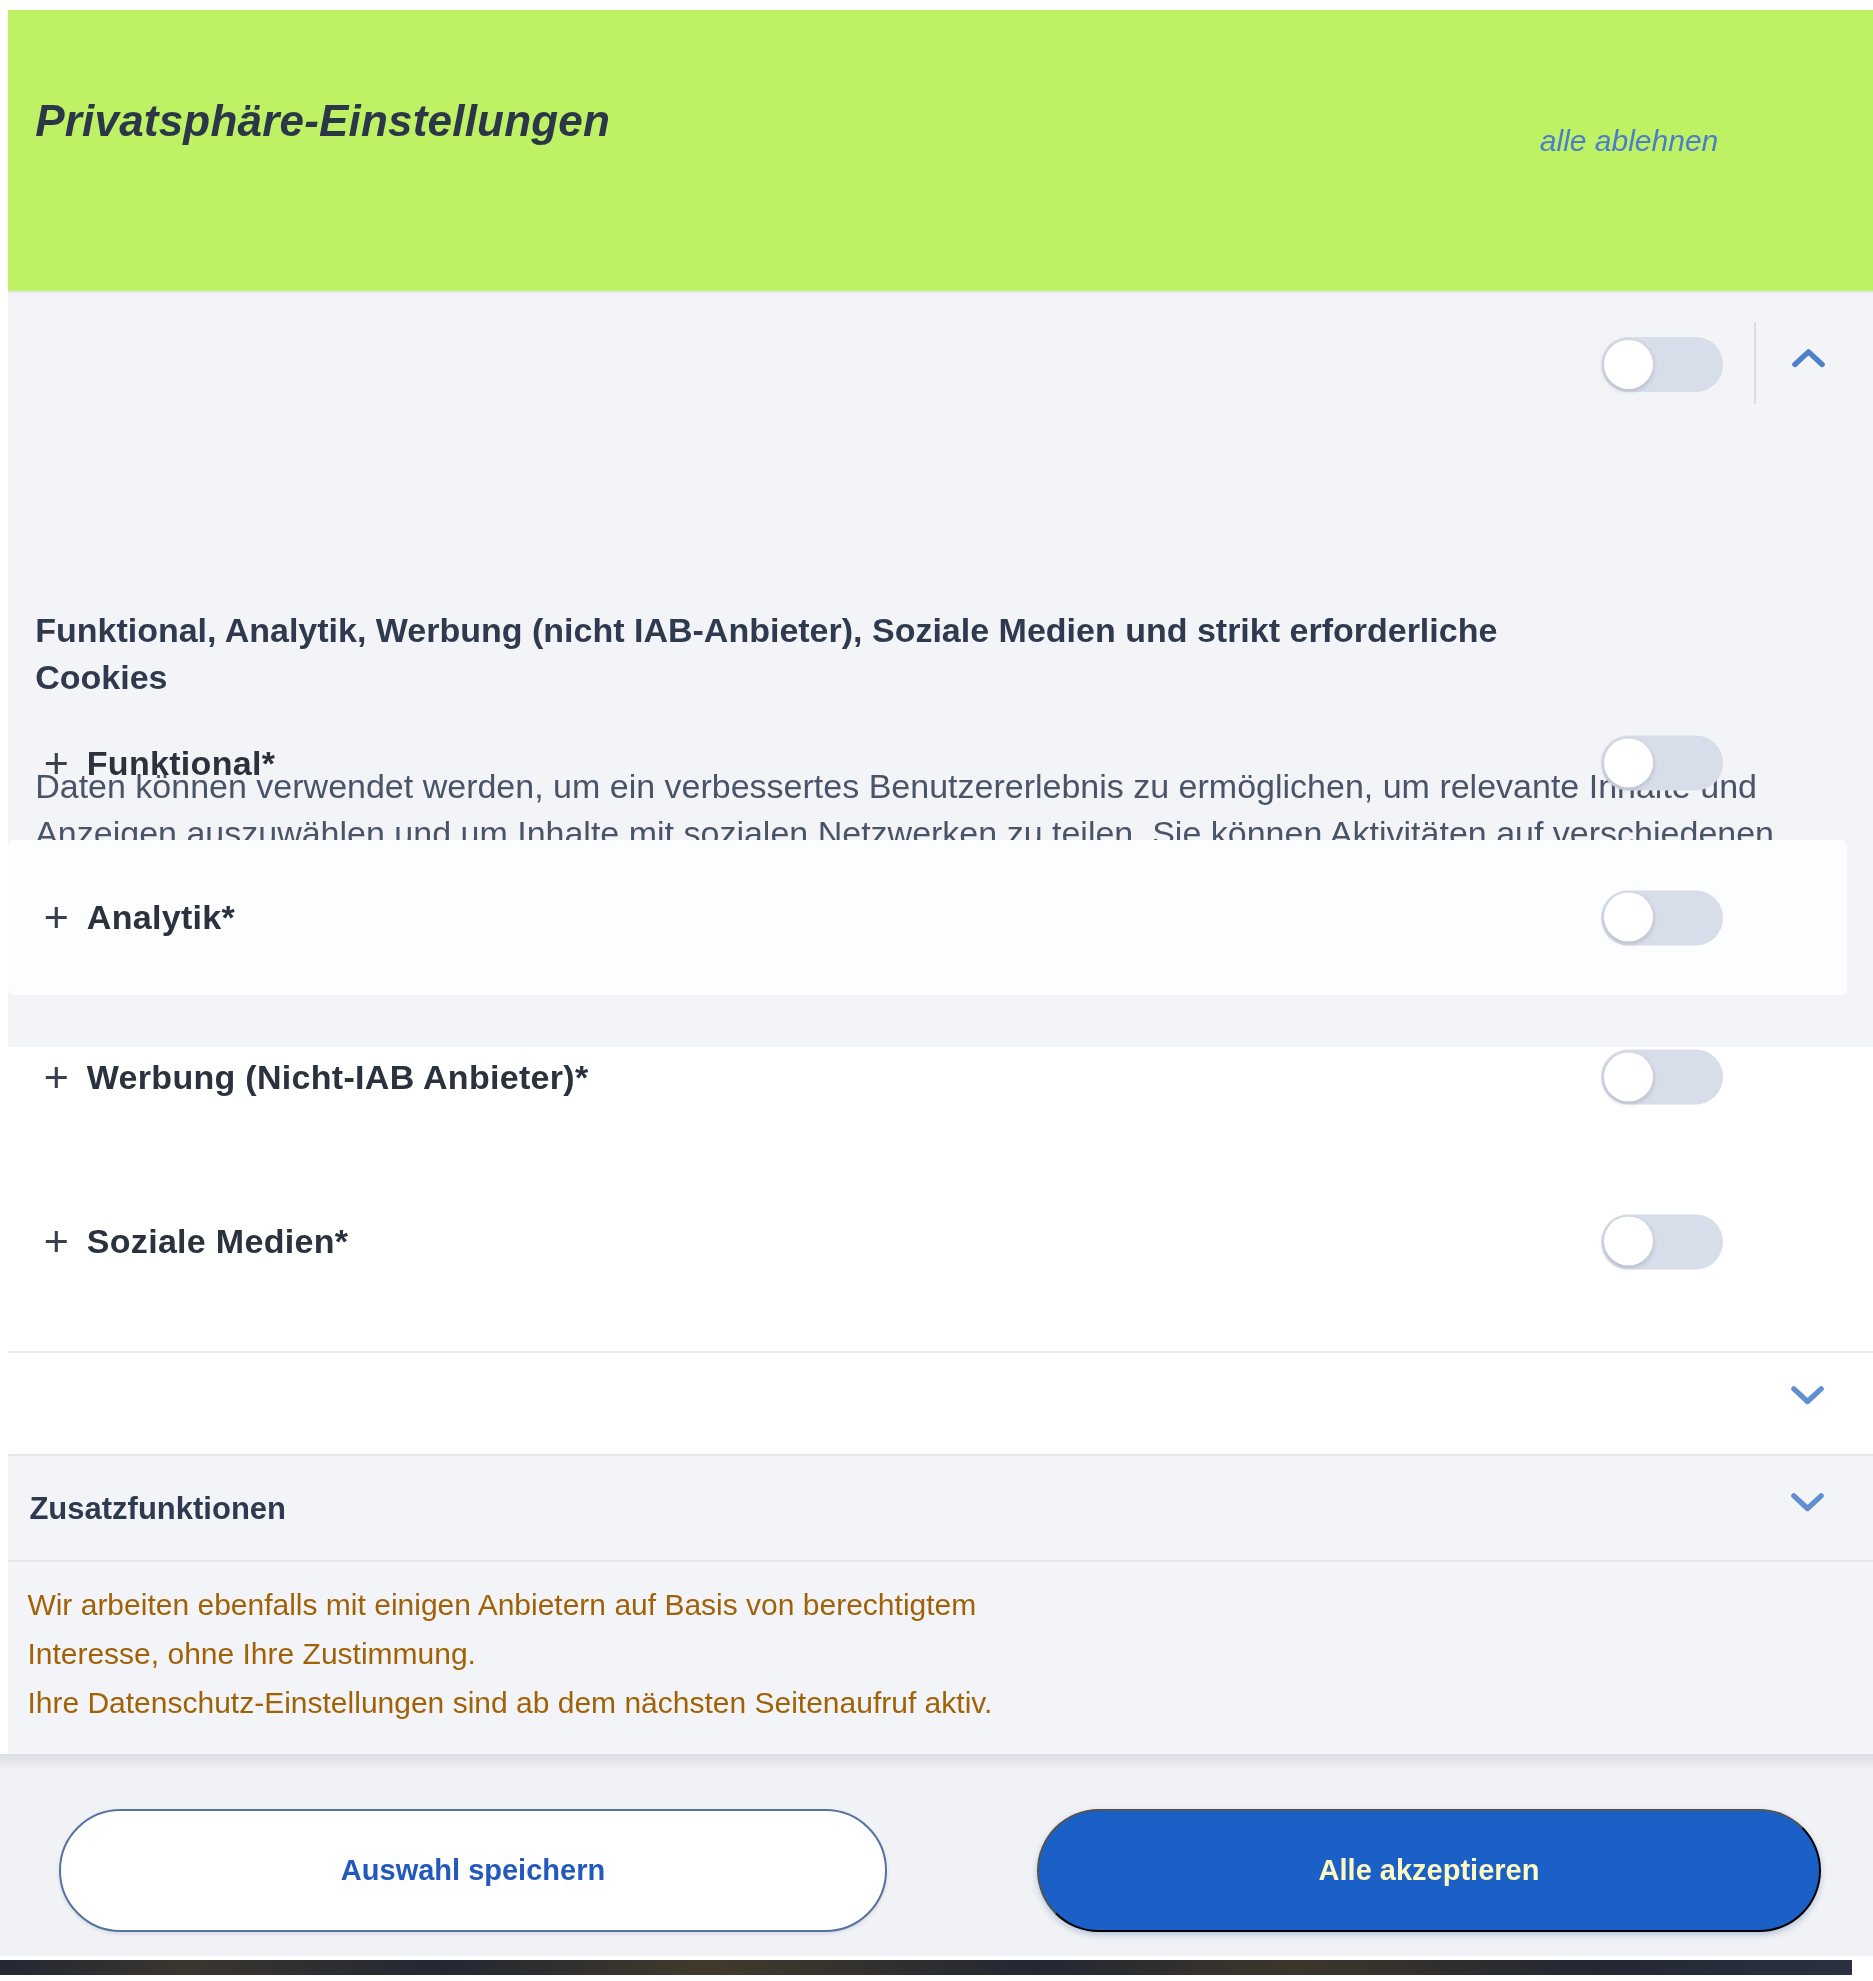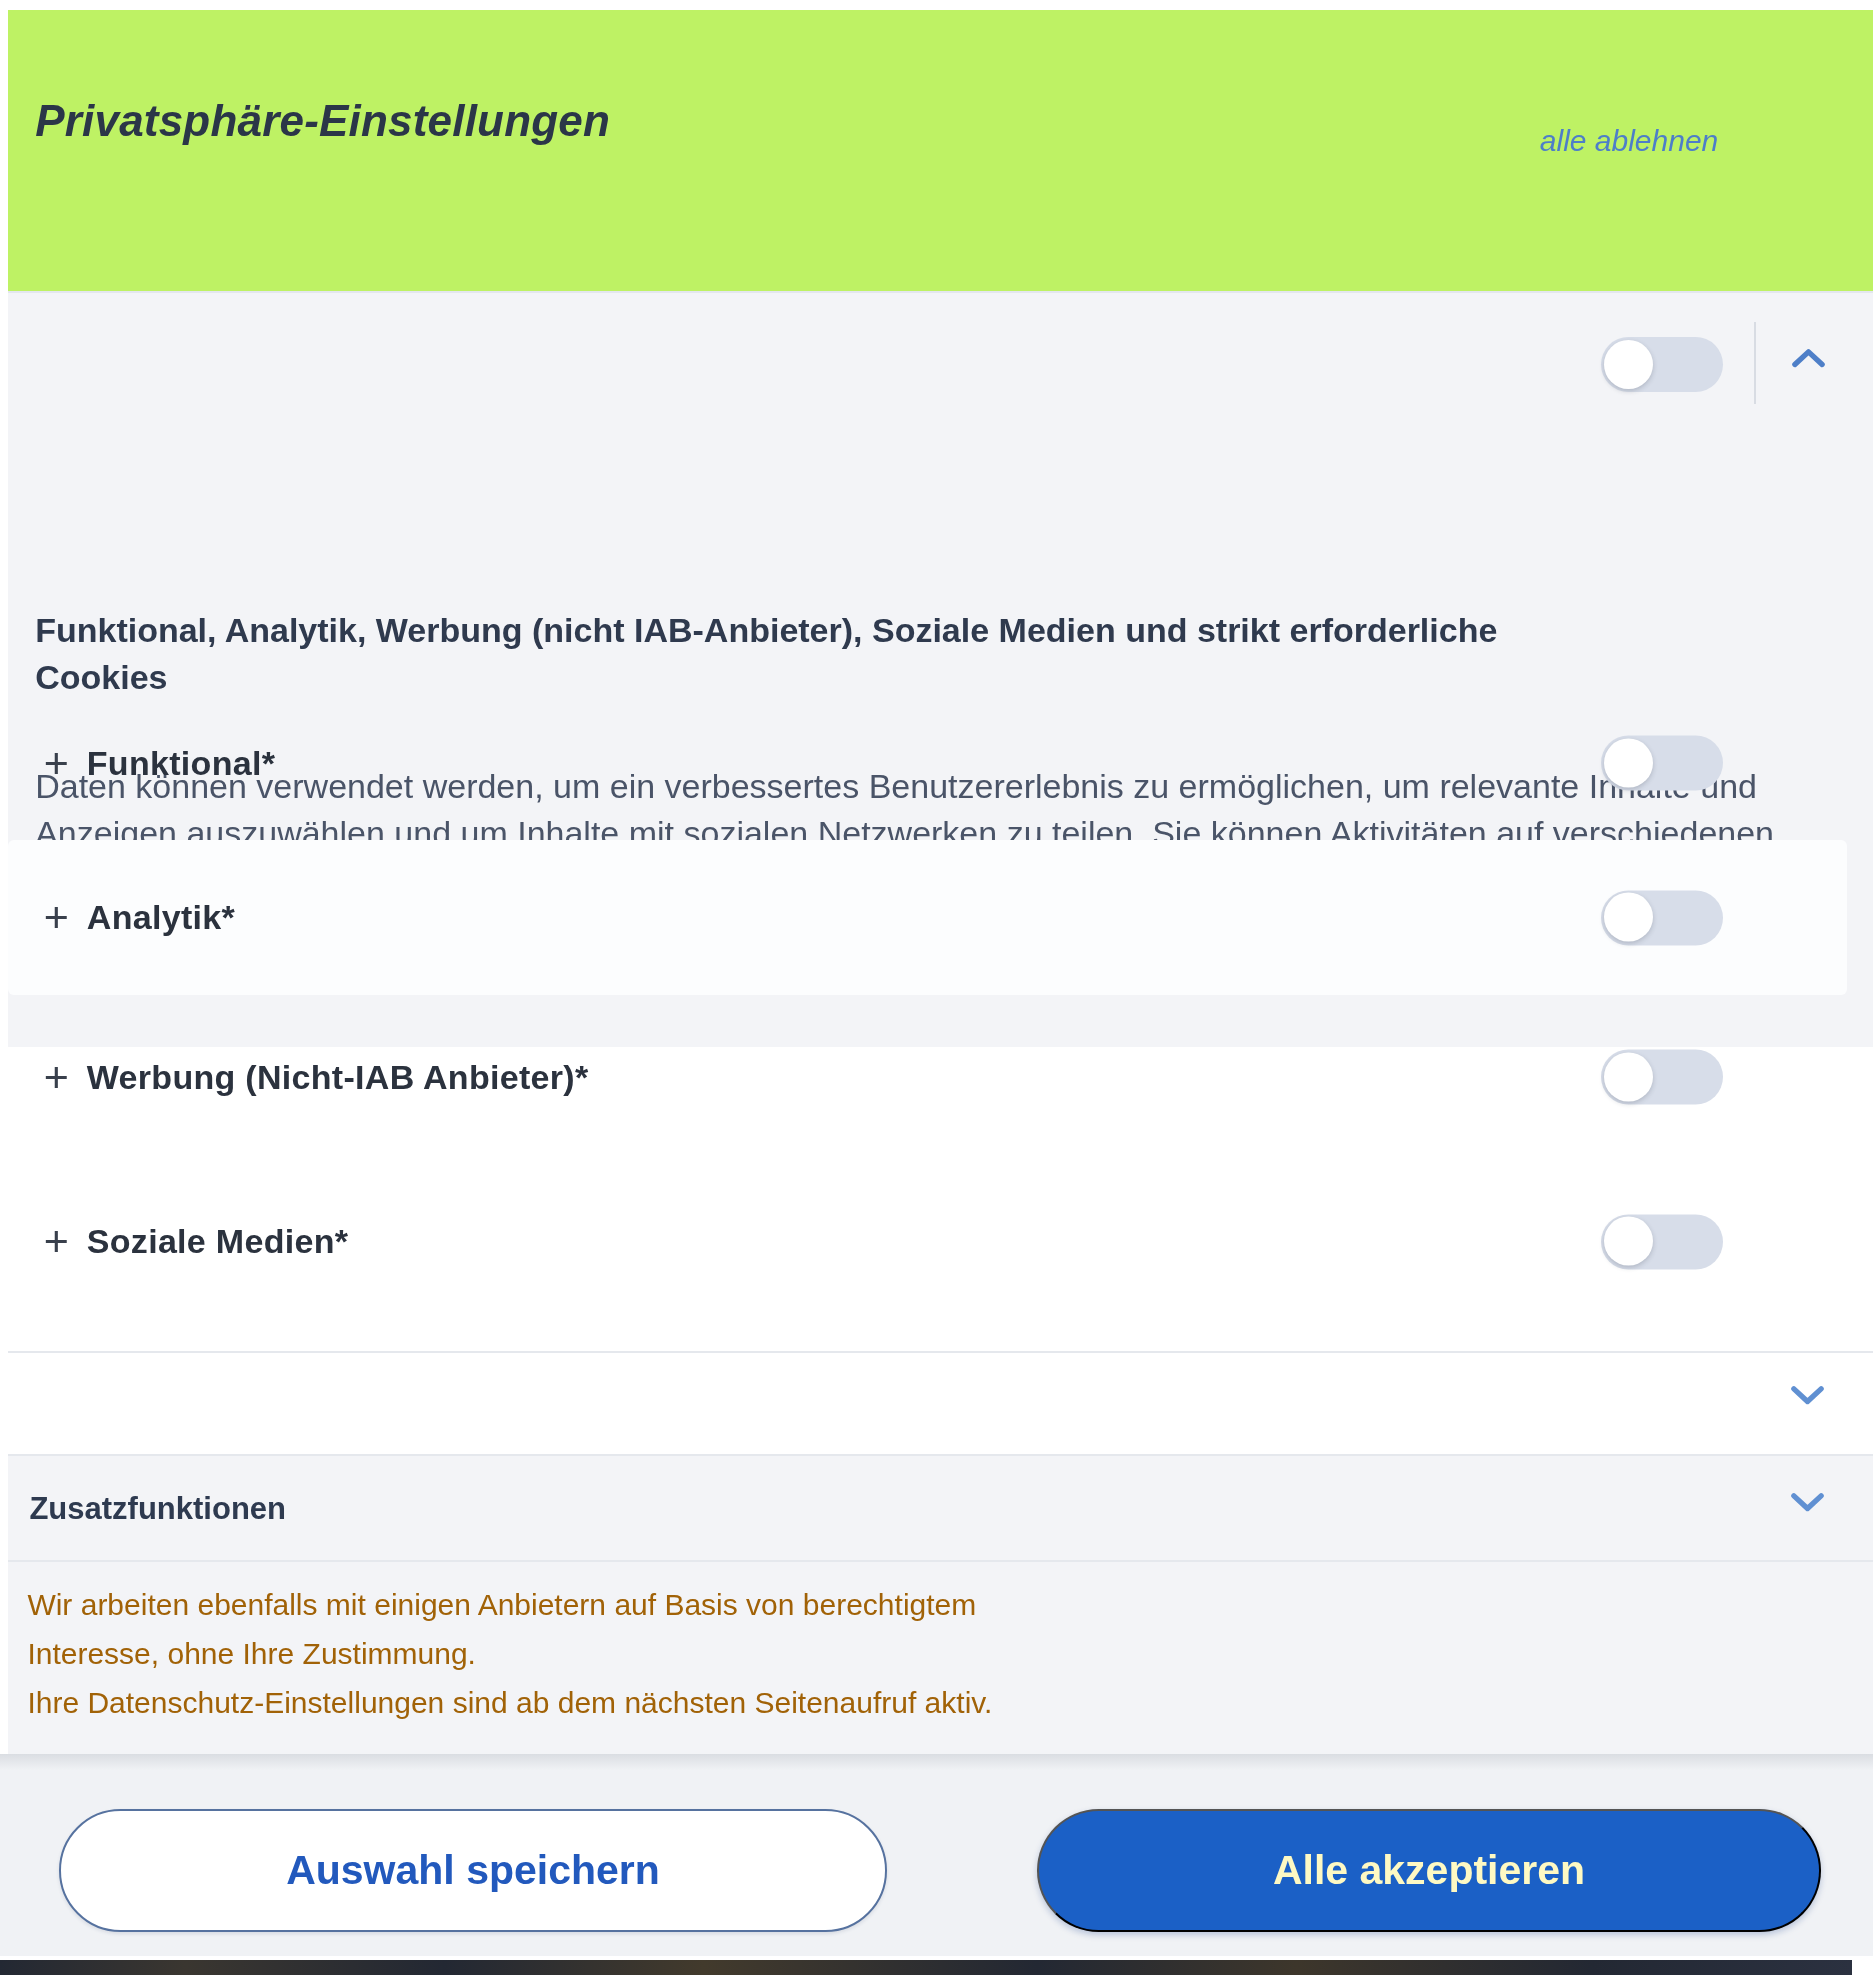--- a/index.html
+++ b/index.html
@@ -43,21 +43,21 @@
   .chev-a{left:1789px;top:1382px;}
   .chev-b{left:1789px;top:1489px;}
   
   .footer-area{position:absolute;left:7.8px;top:1562px;width:1865px;height:192px;background:#f3f4f7;}
   .li-text{position:absolute;left:19.6px;top:17.6px;width:1083px;font-size:30px;line-height:49px;color:#a16207;}
   .li-text p{margin:0;}
   .adjust-link{position:absolute;right:22.5px;top:47px;font-size:35px;color:#4d7ec9;cursor:pointer;text-decoration:none;}
   
   .btnbar{position:absolute;left:0;top:1754px;width:1873px;height:202px;background:#f0f2f5;}
   .btnbar::before{content:"";position:absolute;left:0;top:0;width:100%;height:15.7px;background:linear-gradient(to bottom,rgba(60,70,90,.12),rgba(60,70,90,0));}
-  .btn{position:absolute;top:55px;height:123px;border-radius:62px;display:flex;align-items:center;justify-content:center;font-size:41px;font-weight:bold;cursor:pointer;box-sizing:border-box;}
+  .btn{position:absolute;top:55px;height:123px;border-radius:62px;display:flex;align-items:center;justify-content:center;font-size:29px;font-weight:bold;cursor:pointer;box-sizing:border-box;}
   .btn-save{left:59px;width:828px;background:#ffffff;border:2.9px solid #56729f;color:#2259bd;box-shadow:0 2px 3.9px rgba(40,60,100,.12);}
   .btn-accept{left:1037px;width:784px;background:#1b60c6;color:#fef9c3;box-shadow:0 2.9px 5.9px rgba(20,60,140,.25);}
   
   .page-edge{position:absolute;left:0;top:1960px;width:1852px;height:14.7px;
     background:linear-gradient(90deg,#232833 0%,#3a3630 10%,#232833 24%,#423a2c 38%,#232833 56%,#3d362b 70%,#232833 86%,#2b3140 100%);}
 </style>
 </head>
 <body>
 
 <div class="canvas">

